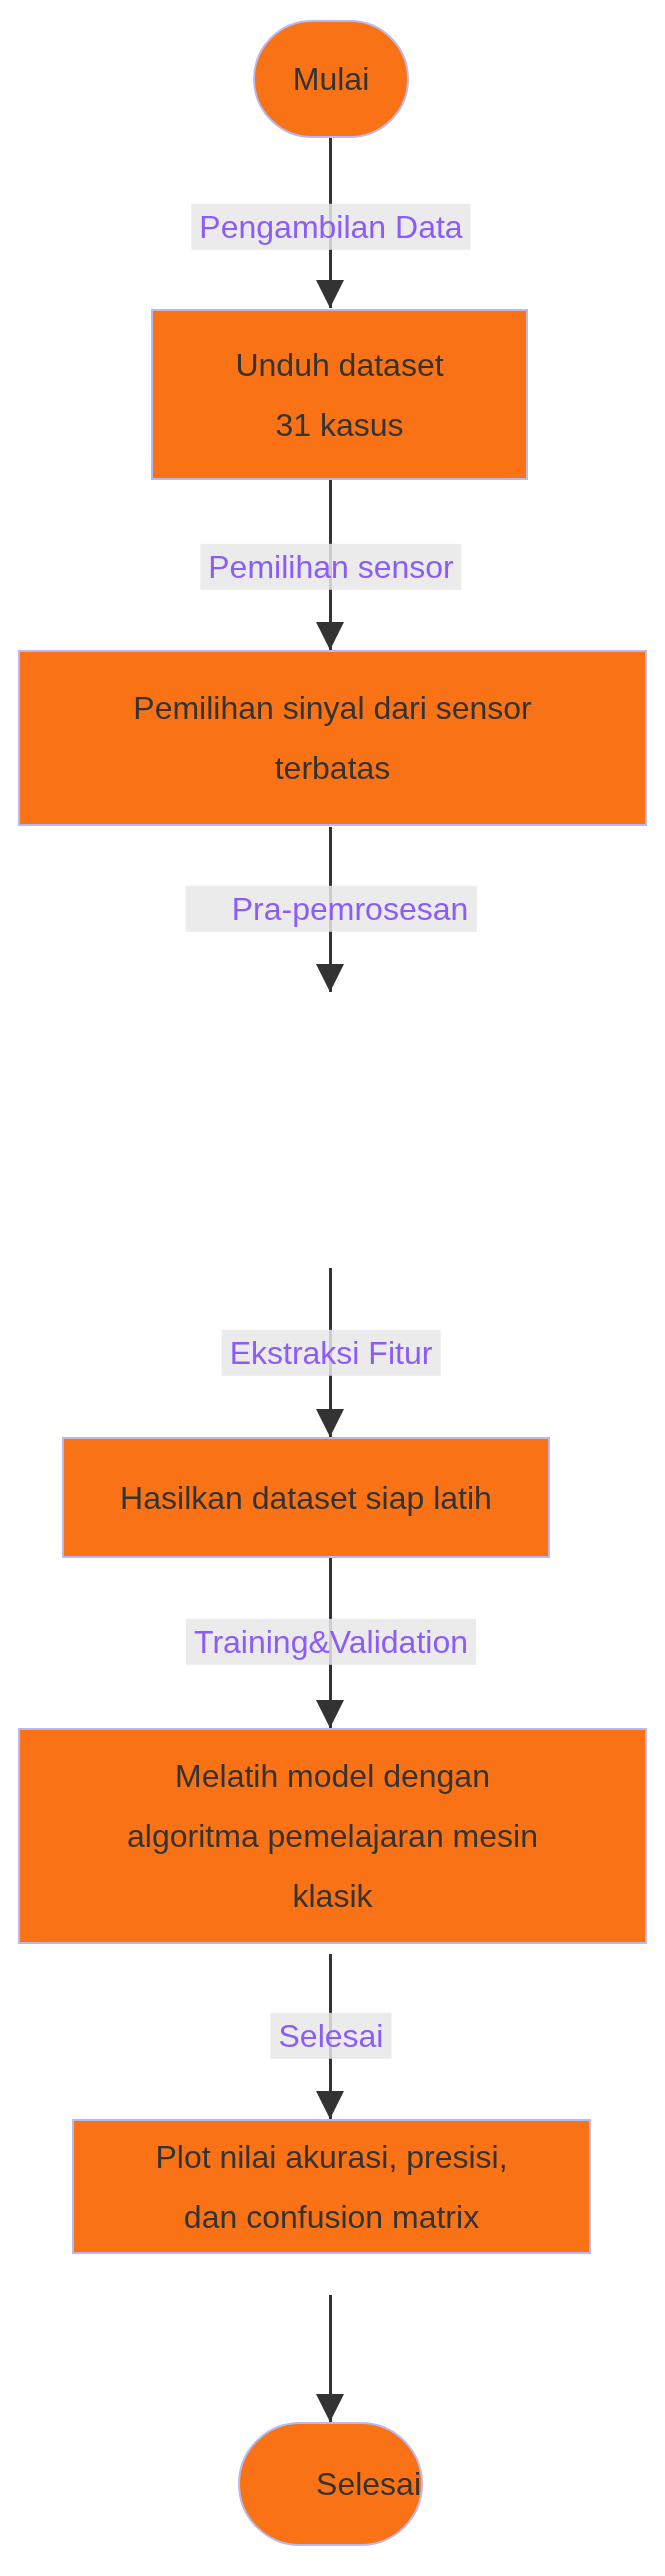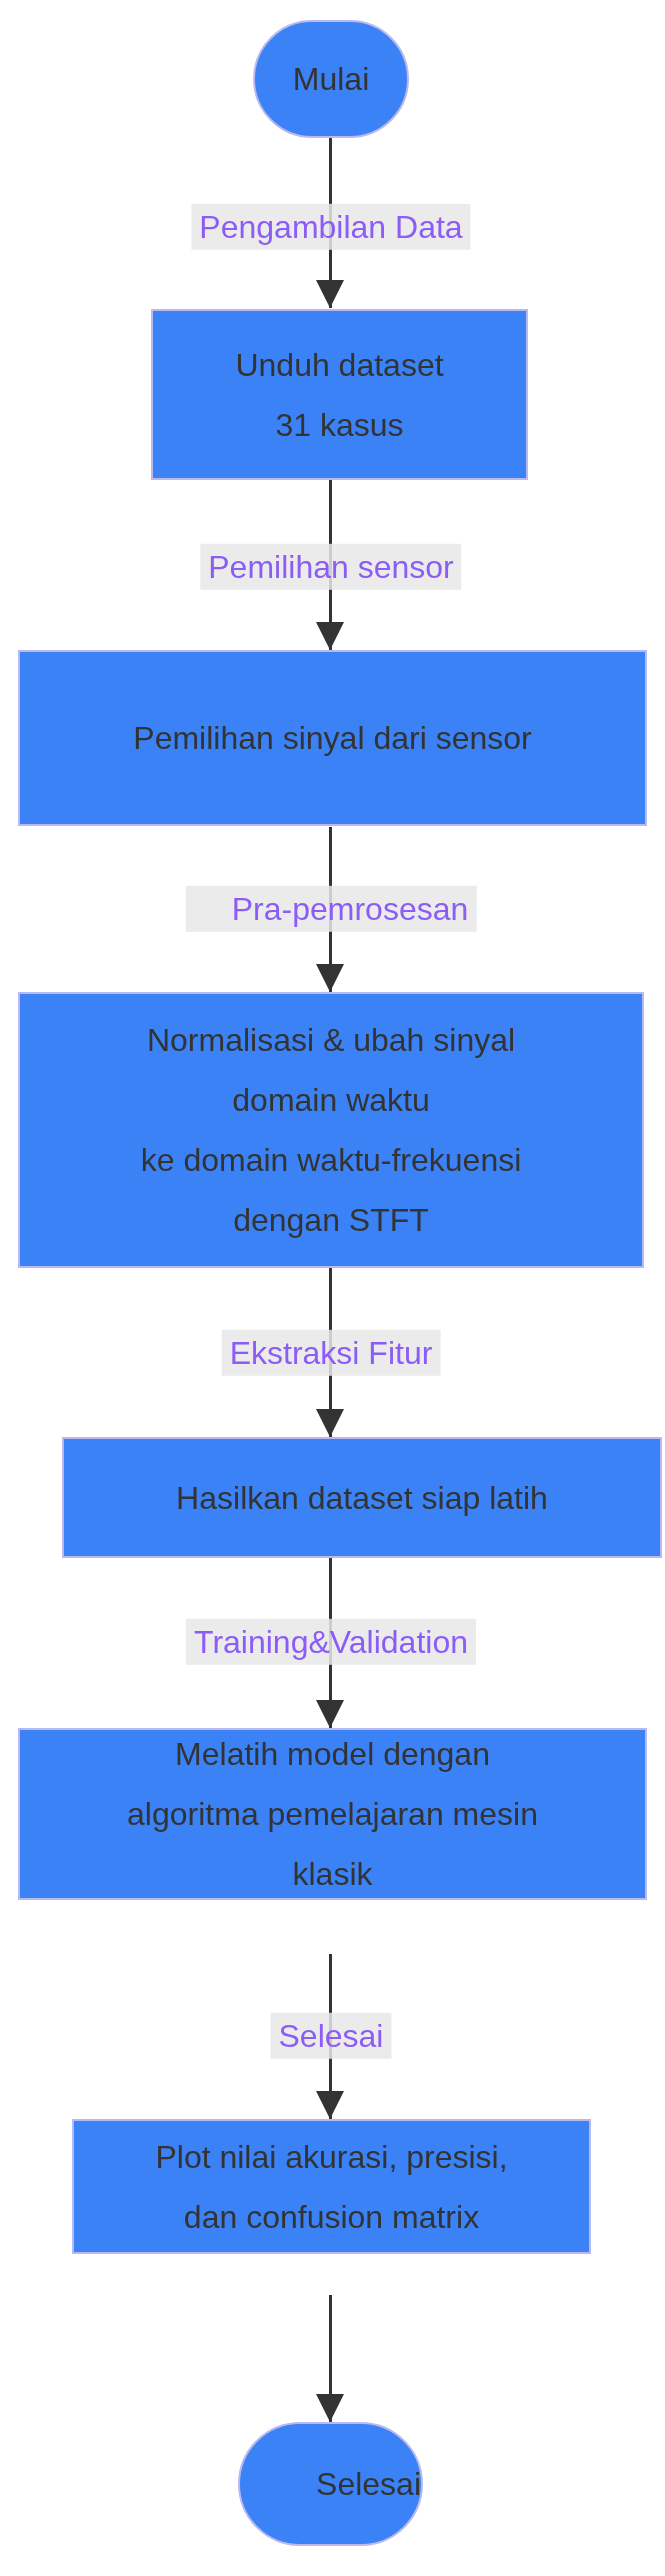--- a/index.html
+++ b/index.html
@@ -9,40 +9,40 @@
     height: 2576px;
     background: #ffffff;
     font-family: "Liberation Sans", sans-serif;
     color: #333333;
     overflow: hidden;
   }
   
   .node {
     position: absolute;
     box-sizing: border-box;
-    background: #3b82f6;
+    background: #f97316;
     border: 2.7px solid #B9B9F0;
     display: flex;
     flex-direction: column;
     align-items: center;
     justify-content: center;
     text-align: center;
     font-size: 32px;
     line-height: 60px;
     color: #333333;
     z-index: 3;
   }
   .node span { display: block; white-space: nowrap; }
   .stadium { border-radius: 62px; }
   #n0 { left: 253px; top: 20px;   width: 156px; height: 118px; border-radius: 59px; }
   #n1 { left: 151px; top: 309px;  width: 377px; height: 171px; }
   #n2 { left: 18px;  top: 650px;  width: 629px; height: 176px; }
   #n3 { left: 18px;  top: 992px; width: 626px; height: 276px; }
-  #n4 { left: 62px;  top: 1437px; width: 600px; height: 121px; }
-  #n5 { left: 18px;  top: 1728px; width: 629px; height: 172px; }
+  #n4 { left: 62px;  top: 1437px; width: 488px; height: 121px; }
+  #n5 { left: 18px;  top: 1728px; width: 629px; height: 216px; }
   #n6 { left: 72px; top: 2119px; width: 519px; height: 135px; }
   #n7 { left: 238px; top: 2422px; width: 185px; height: 124px; align-items: flex-end; }
   
   .edge-line {
     position: absolute;
     left: 329px;
     width: 2.7px;
     background: #333333;
     z-index: 1;
   }
@@ -121,28 +121,23 @@
     <span>Mulai</span>
   </div>
 
   <div class="node" id="n1">
     <span>Unduh dataset</span>
     <span>31 kasus</span>
   </div>
 
   <div class="node" id="n2">
     <span>Pemilihan sinyal dari sensor</span>
+    <span>terbatas</span>
   </div>
 
-  <div class="node" id="n3">
-    <span>Normalisasi &amp; ubah sinyal</span>
-    <span>domain waktu</span>
-    <span>ke domain waktu-frekuensi</span>
-    <span>dengan STFT</span>
-  </div>
 
   <div class="node" id="n4">
     <span>Hasilkan dataset siap latih</span>
   </div>
 
   <div class="node" id="n5">
     <span>Melatih model dengan</span>
     <span>algoritma pemelajaran mesin</span>
     <span>klasik</span>
   </div>

